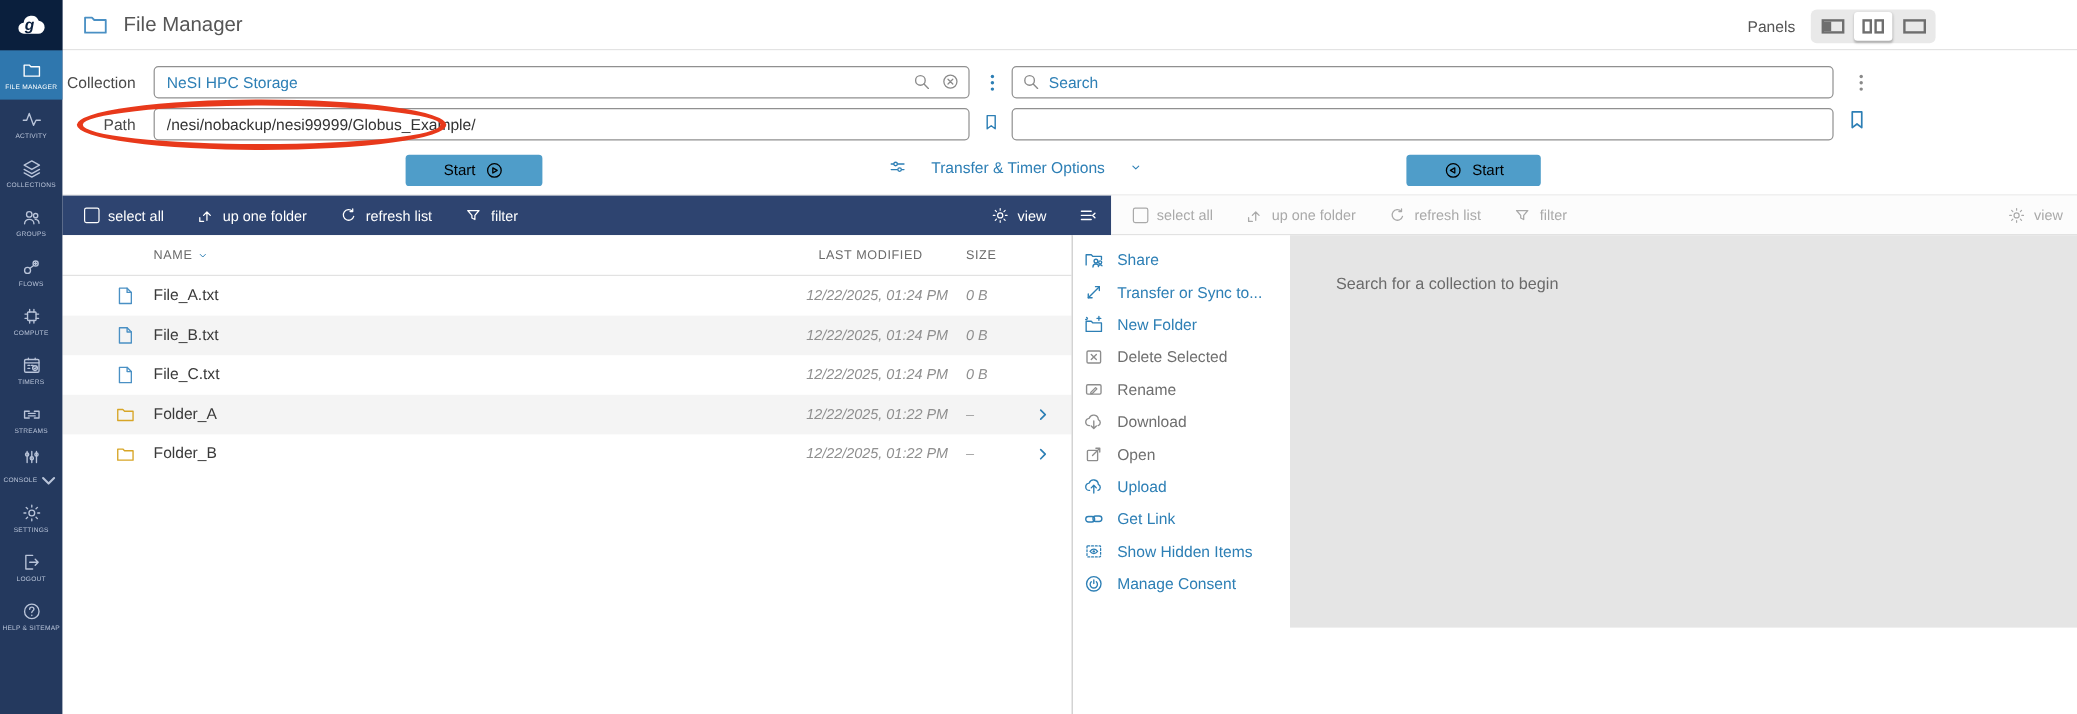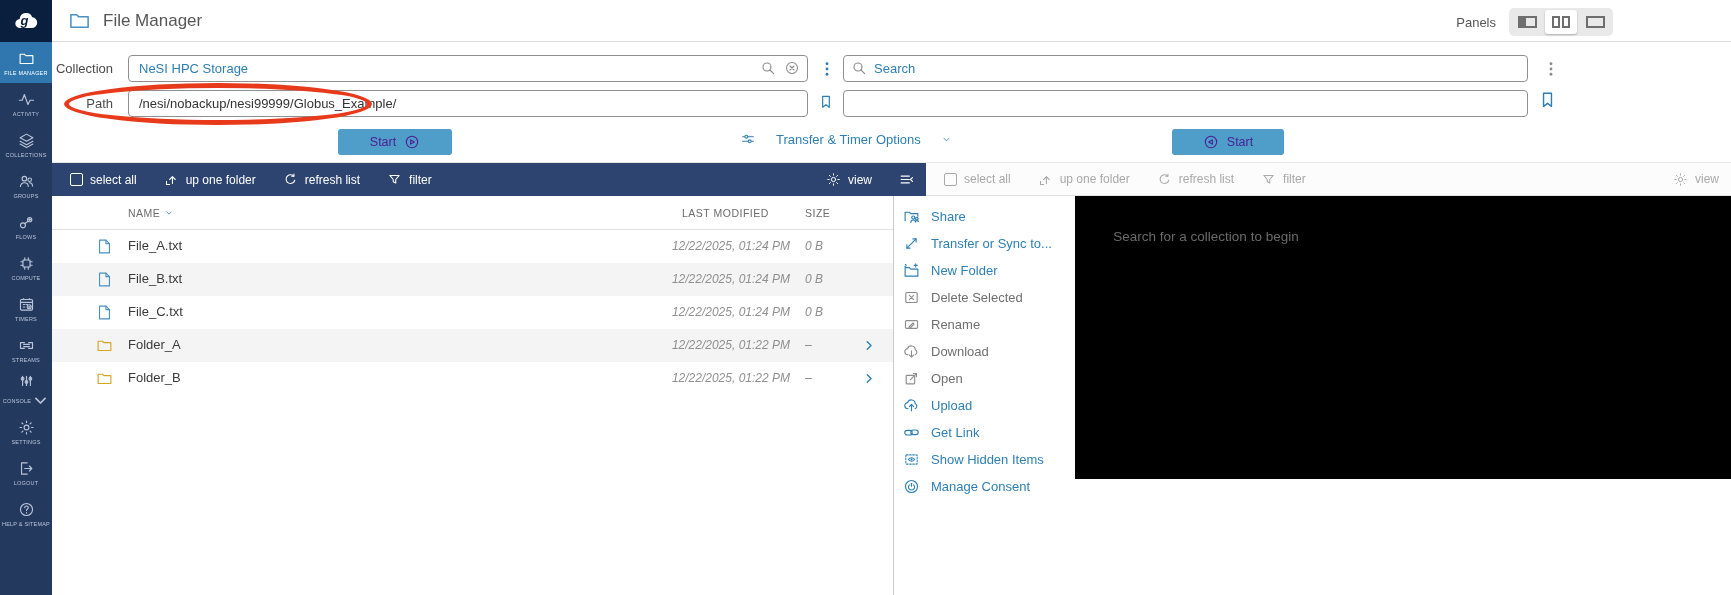--- a/index.html
+++ b/index.html
@@ -38,21 +38,21 @@
   .inp-wrap input{width:100%;height:27px;border:1px solid #909090;border-radius:4px;font-size:13px;padding:0 10px;outline:none;background:#fff;}
   .inp-wrap .in-ic{position:absolute;width:16px;height:16px;top:5px;color:#8a8a8a;}
   #collection-input input{color:#2d7fb5;padding-right:56px;}
   #path-input input{color:#333;}
   #search-input input{padding-left:30px;color:#4d7c0f;}
   #search-input input::placeholder{color:#2d7fb5;opacity:1;}
   .dots{position:absolute;width:18px;height:27px;}
   .dots svg{width:18px;height:26px;}
   .bm{position:absolute;}
   #annotation{position:absolute;left:12px;top:41px;width:308px;height:42px;border:5px solid #e8391b;border-radius:50%;z-index:6;pointer-events:none;}
-  .start-btn{position:absolute;height:26px;background:#4f9dc9;border:none;border-radius:3px;color:#4c1d95;font-size:12.5px;display:flex;align-items:center;justify-content:center;gap:8px;cursor:pointer;}
+  .start-btn{position:absolute;height:26px;background:#4f9dc9;border:none;border-radius:3px;color:#000000;font-size:12.5px;display:flex;align-items:center;justify-content:center;gap:8px;cursor:pointer;}
   .start-btn svg{width:16px;height:16px;}
   #t-options{position:absolute;left:688px;top:89px;display:flex;align-items:center;gap:20px;color:#2d7fb5;cursor:pointer;}
   #t-options .lbl{font-size:13px;}
   #t-options .sl{width:16px;height:16px;}
   #t-options .cv{width:11px;height:9px;}
 
   
   .toolbar{position:absolute;top:163px;height:33px;display:flex;align-items:center;gap:27px;font-size:12px;padding:0 12px 0 18px;}
   #tb-src{left:52px;width:874px;background:#2e4470;color:#fff;}
   #tb-dst{left:926px;width:805px;background:#fcfcfc;color:#a9a9a9;border-bottom:1px solid #e2e2e2;}
@@ -72,21 +72,21 @@
   #ch-size{position:absolute;left:753px;top:11px;cursor:pointer;}
   .row{position:relative;height:33px;cursor:pointer;}
   #rows .row:nth-child(even){background:#f4f4f4;}
   .r-icon{position:absolute;left:44px;top:7px;width:17px;height:19px;color:#4a90c4;}
   .row.is_folder .r-icon{color:#d7a526;}
   .r-name{position:absolute;left:76px;top:8px;font-size:13px;color:#3a3a3a;}
   .r-mod{position:absolute;left:570px;width:168px;top:9px;text-align:right;font-size:12px;font-style:italic;color:#8f8f8f;}
   .r-size{position:absolute;left:753px;top:9px;font-size:12px;font-style:italic;color:#8f8f8f;}
   .r-chev{position:absolute;left:810px;top:9px;width:14px;height:15px;color:#2d7fb5;}
 
-  #gray{position:absolute;left:874px;top:0;width:805px;height:283px;background:#000000;z-index:1;}
+  #gray{position:absolute;left:874px;top:0;width:805px;height:327px;background:#e5e5e5;z-index:1;}
   #empty-title{position:absolute;left:60px;top:33px;width:440px;text-align:center;font-size:13.5px;color:#6a6a6a;}
   #tour{position:absolute;left:60px;top:64px;width:440px;display:flex;align-items:center;justify-content:center;gap:8px;}
   #tour svg{width:27px;height:23px;color:#2d7fb5;}
   #tour-link{font-size:13px;color:#2d7fb5;cursor:pointer;}
 
   #menu{position:absolute;left:841px;top:0;width:182px;height:399px;background:#fff;border-left:1px solid #c9c9c9;z-index:4;padding-top:7px;}
   .mi-item{height:27px;display:flex;align-items:center;gap:11px;padding-left:9px;cursor:pointer;}
   .mi-item svg{width:17px;height:17px;color:#8d8d8d;flex:none;}
   .mi-label{font-size:13px;color:#6f6f6f;white-space:nowrap;}
   .mi-item.accent svg{color:#2d7fb5;}

